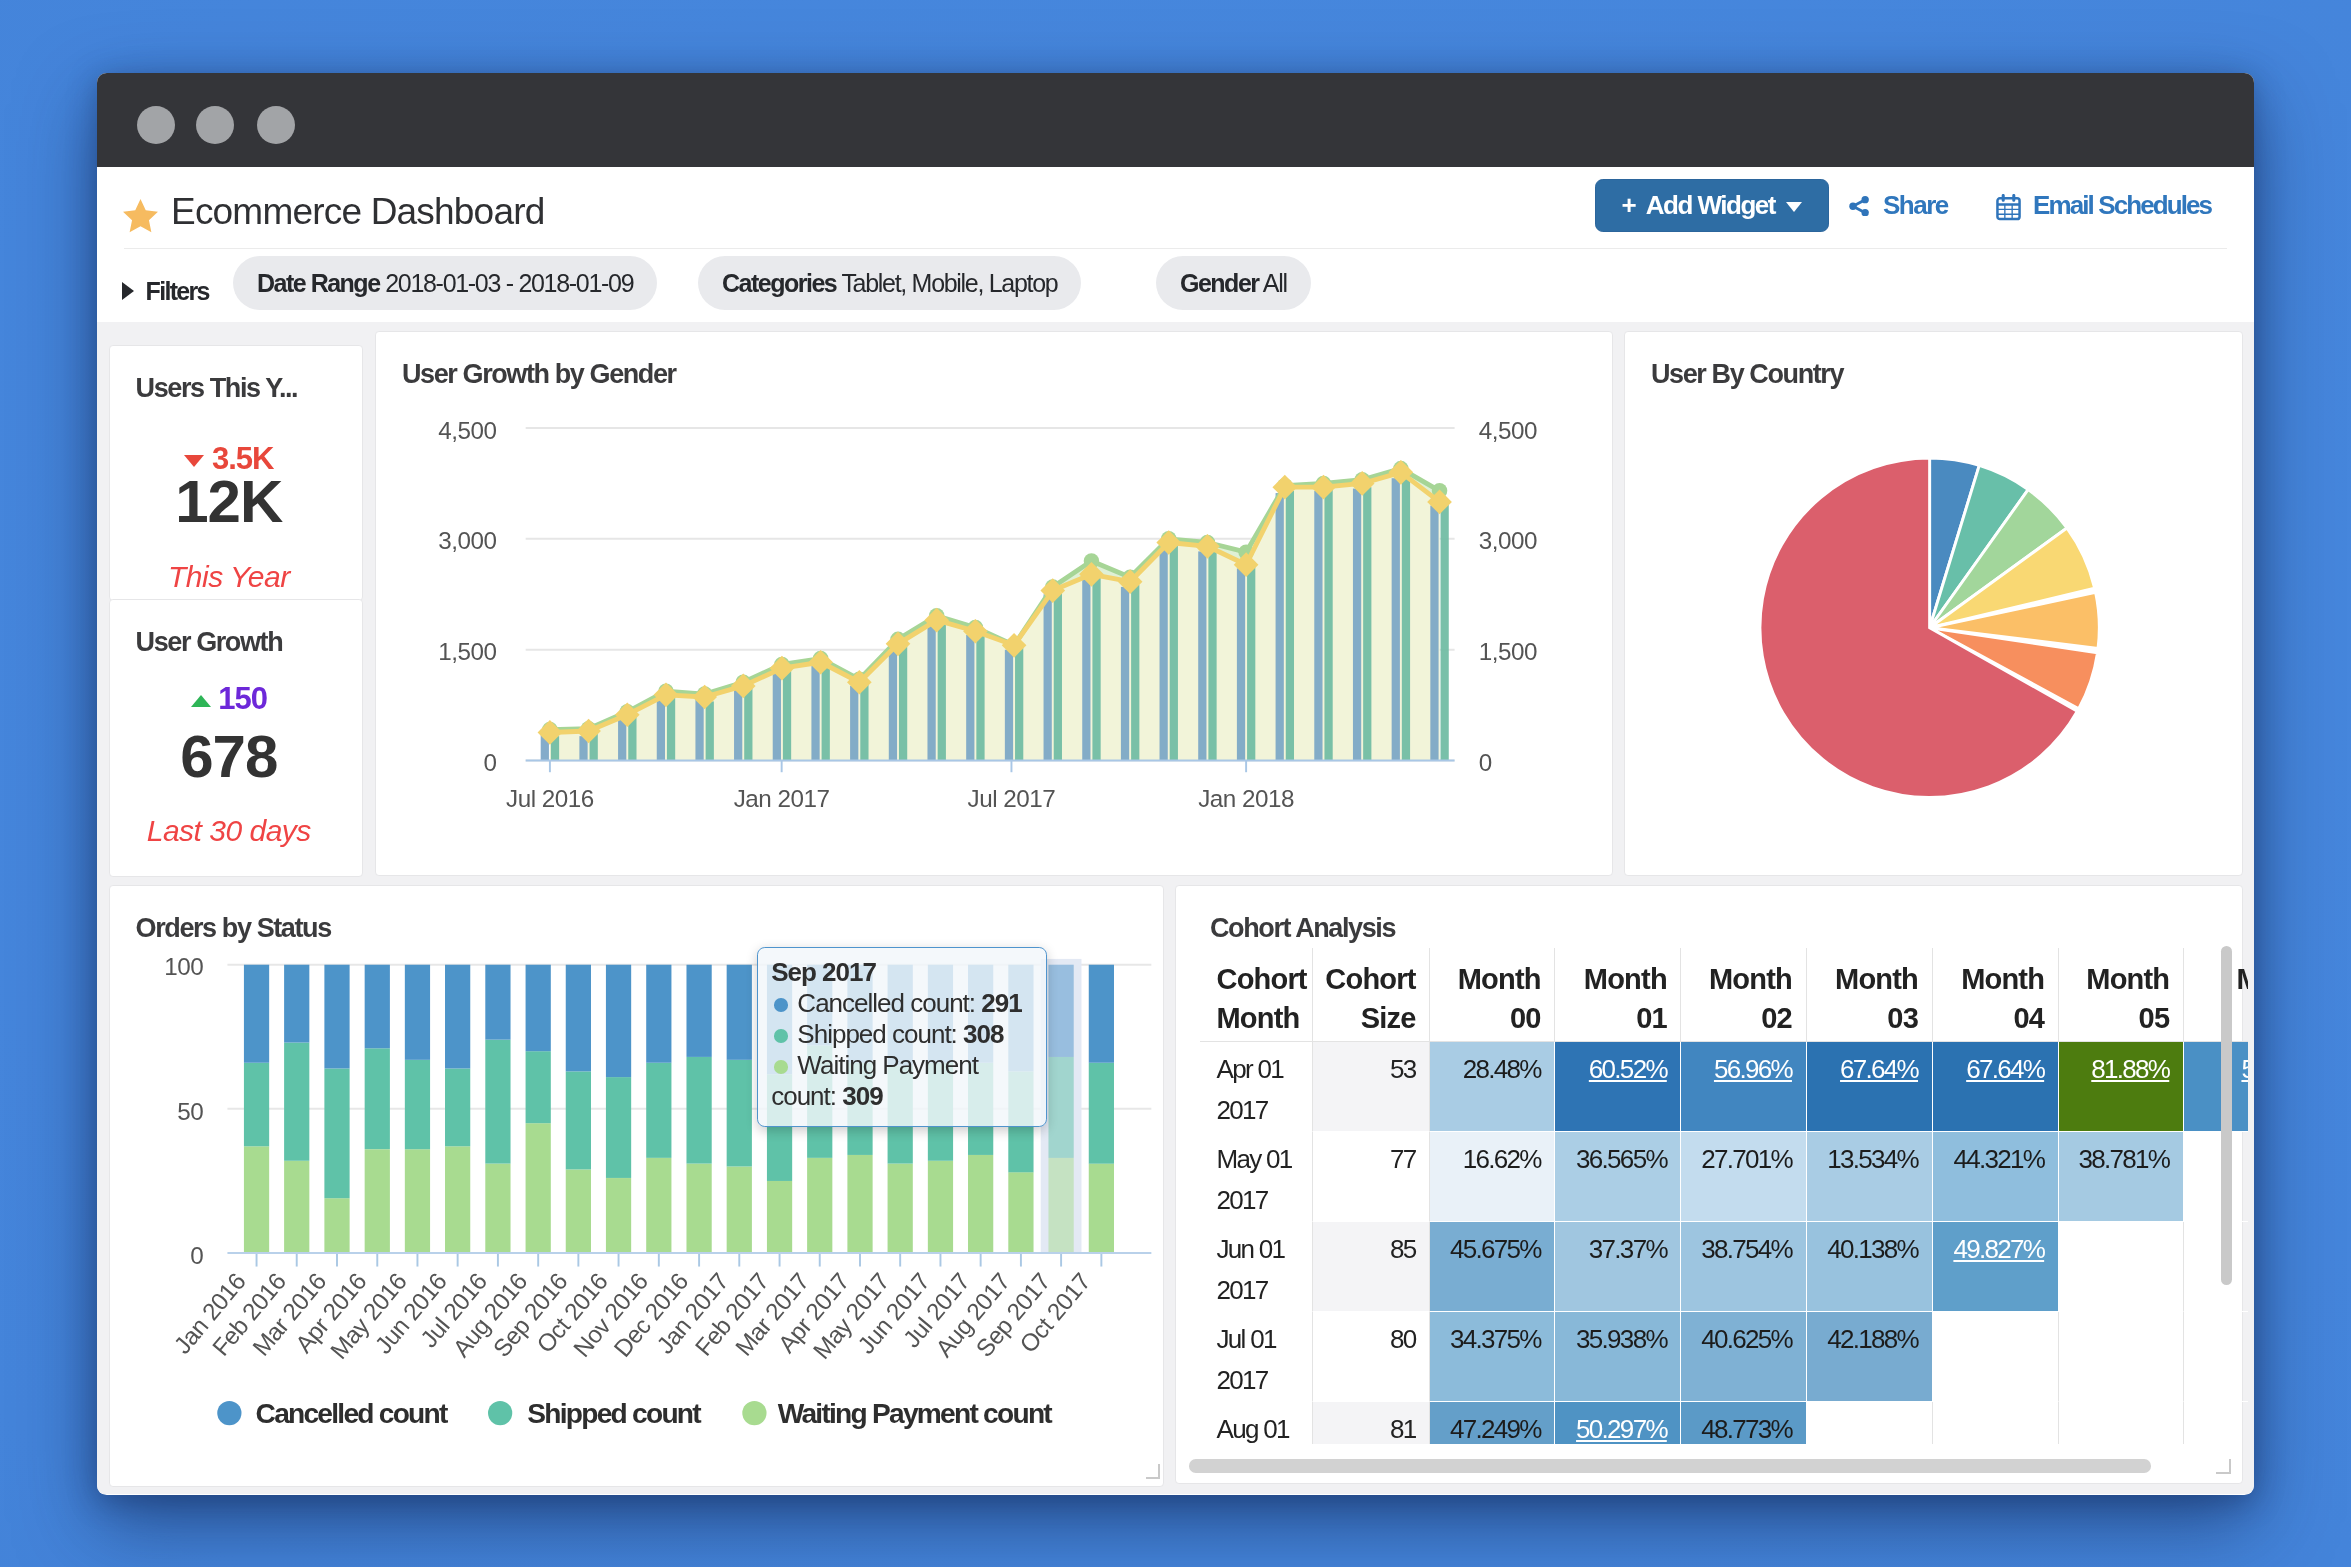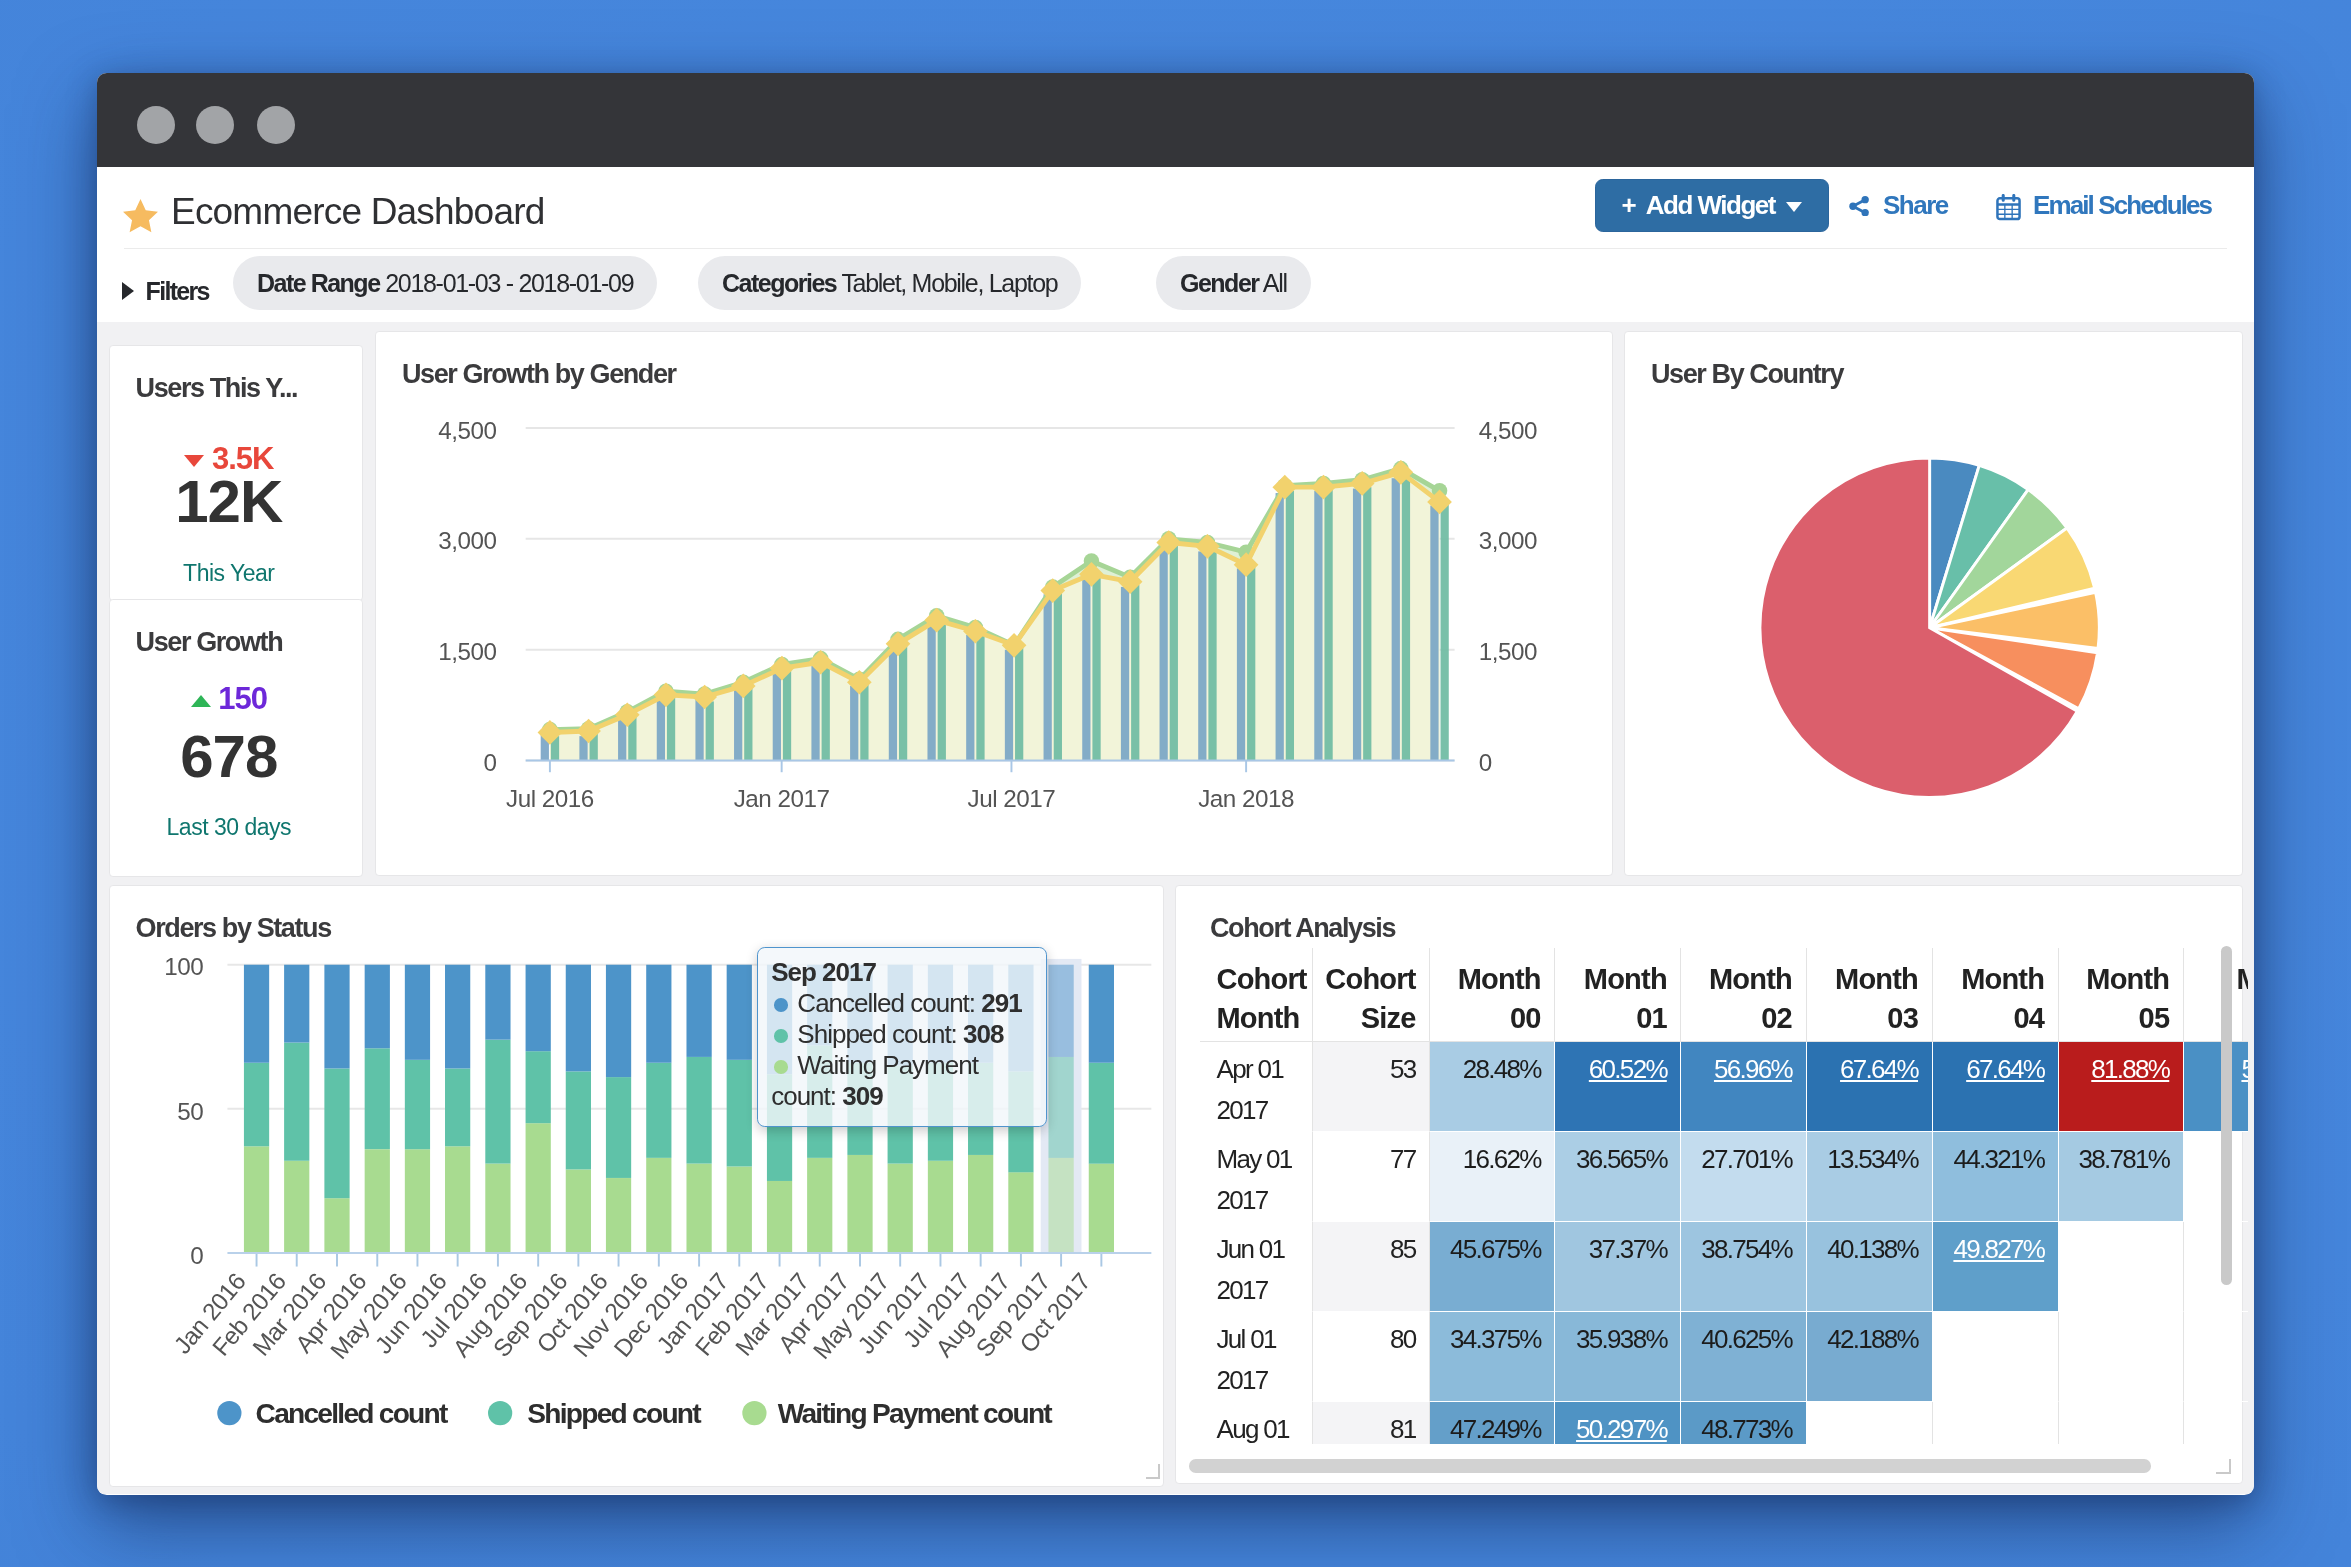--- a/index.html
+++ b/index.html
@@ -27,21 +27,21 @@
 .ax { font-size:25px; letter-spacing:-0.5px; fill:#545454; }
 .leg { font-size:29px; letter-spacing:-1.8px; font-weight:bold; fill:#2e2e2e; }
 #c1 { left:11.6px; top:272px; width:254px; height:256px; }
 #c2 { left:11.6px; top:526px; width:254px; height:278px; }
 #c3 { left:278px; top:258px; width:1238px; height:545px; }
 #c4 { left:1527px; top:258px; width:619px; height:545px; }
 #c5 { left:11.6px; top:812px; width:1055px; height:602px; }
 #c6 { left:1078px; top:812px; width:1068px; height:599px; }
 .delta { position:absolute; left:-6.8px; width:100%; text-align:center; font-size:31px; letter-spacing:-1px; font-weight:bold; }
 .big { position:absolute; left:-6.8px; width:100%; text-align:center; font-size:60px; letter-spacing:-1px; font-weight:bold; color:#333; }
-.sub { position:absolute; left:-6.8px; width:100%; text-align:center; font-size:23px; letter-spacing:-0.5px; color:#0f766e; }
+.sub { position:absolute; left:-6.8px; width:100%; text-align:center; font-size:30px; letter-spacing:-0.5px; color:#ef4444;font-style:italic; }
 .tri { display:inline-block; width:0; height:0; vertical-align:middle; margin-right:7.8px; }
 #tooltip { position:absolute; left:647px; top:61px; width:290px; height:180px;
   background:rgba(242,246,250,.82); border:1.9px solid #4f94cd; border-radius:7.8px;
   box-shadow:0 3.9px 11.6px rgba(0,0,0,.2); padding:8.7px 0 0 13.6px; font-size:26px; letter-spacing:-1px; color:#2e2e2e; line-height:31px; white-space:nowrap; overflow:hidden; }
 #tooltip b { font-weight:bold; }
 .tdot { display:inline-block; width:13.6px; height:13.6px; border-radius:50%; vertical-align:middle; margin-right:9.7px; margin-left:2.9px; }
 #cohwrap { position:absolute; left:24px; top:62px; width:1048px; height:496px; overflow:hidden; }
 table { width:1134px; border-collapse:separate; border-spacing:0; table-layout:fixed; font-size:26px; letter-spacing:-1.7px; color:#222; }
 th { font-weight:bold; text-align:right; vertical-align:top; padding:11.6px 13.6px 0 0; height:94px; line-height:39px;
   font-size:29px; letter-spacing:-0.8px; border-right:1px solid #e3e3e3; border-bottom:1px solid #e3e3e3; }
@@ -405,21 +405,21 @@
           </thead>
           <tbody>
             <tr>
               <td class="l">Apr 01<br>2017</td>
               <td class="stripe">53</td>
               <td class="cd" style="background:#a9cce4">28.48%</td>
               <td class="cw" style="background:#2e74b4">60.52%</td>
               <td class="cw" style="background:#4186c0">56.96%</td>
               <td class="cw" style="background:#2b72b1">67.64%</td>
               <td class="cw" style="background:#2b72b1">67.64%</td>
-              <td class="cw" style="background:#b91c1c">81.88%</td>
+              <td class="cw" style="background:#4d7c0f">81.88%</td>
               <td class="cw" style="background:#4a90c5">56.42%</td>
             </tr>
             <tr>
               <td class="l">May 01<br>2017</td>
               <td>77</td>
               <td class="cd" style="background:#e9f1f8">16.62%</td>
               <td class="cd" style="background:#abcee5">36.565%</td>
               <td class="cd" style="background:#c3dcee">27.701%</td>
               <td class="cd" style="background:#a9cce4">13.534%</td>
               <td class="cd" style="background:#8fbedd">44.321%</td>

